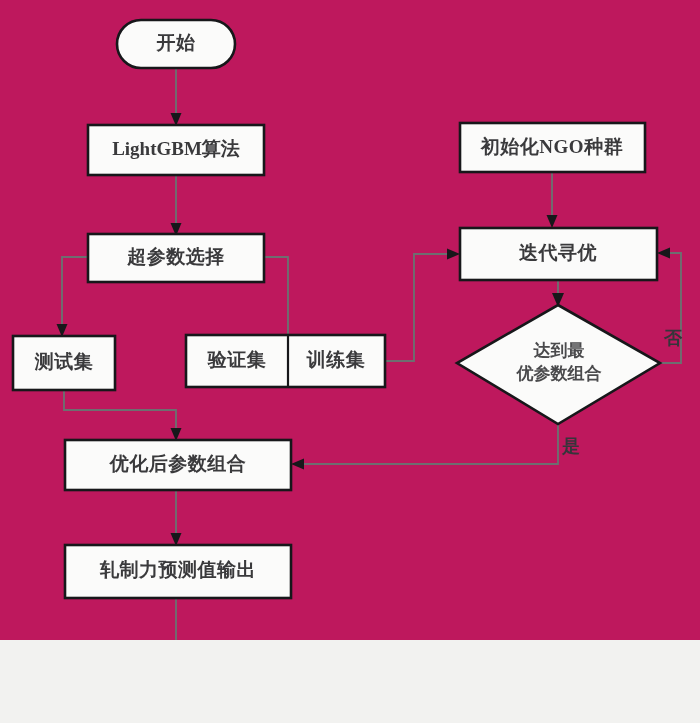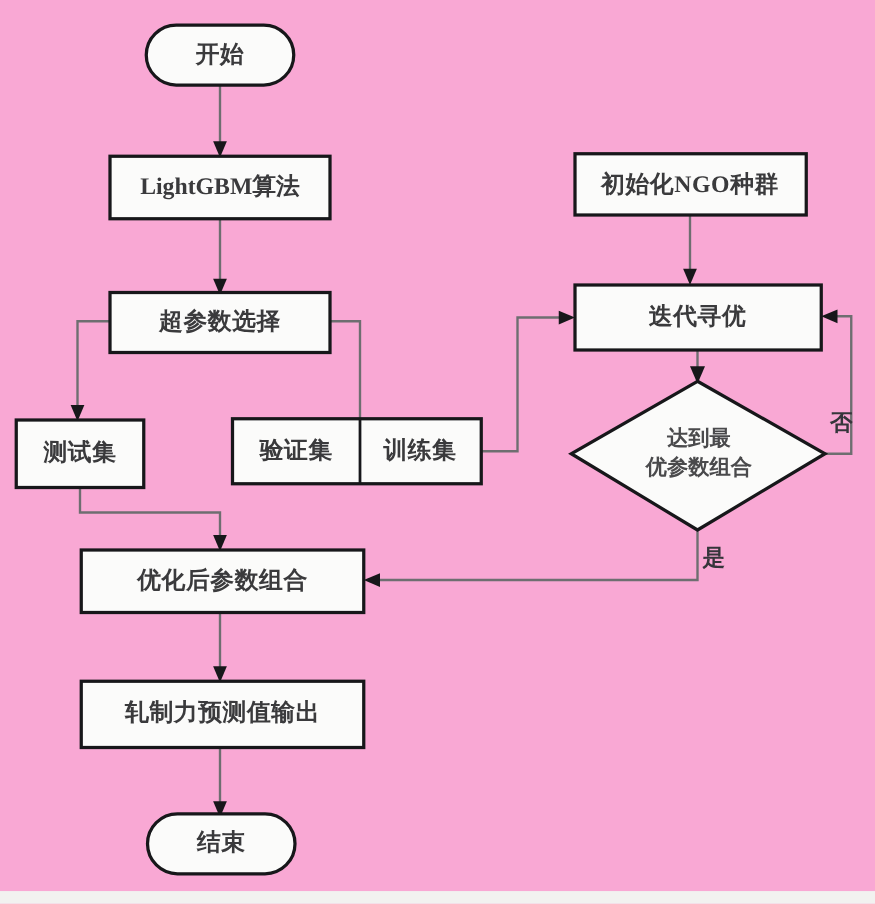--- a/index.html
+++ b/index.html
@@ -3,22 +3,22 @@
 <meta charset="utf-8">
 <style>
   html, body {
     margin: 0;
     padding: 0;
     background: #f2f2f0;
   }
   #flow-root {
     position: relative;
     width: 700px;
-    height: 713px;
-    background: #f9a8d4;
+    height: 640px;
+    background: #be185d;
     font-family: "Liberation Serif", "DejaVu Serif", serif;
     overflow: hidden;
   }
   svg#flow-svg {
     position: absolute;
     left: 0;
     top: 0;
     width: 700px;
     height: 723px;
     display: block;

